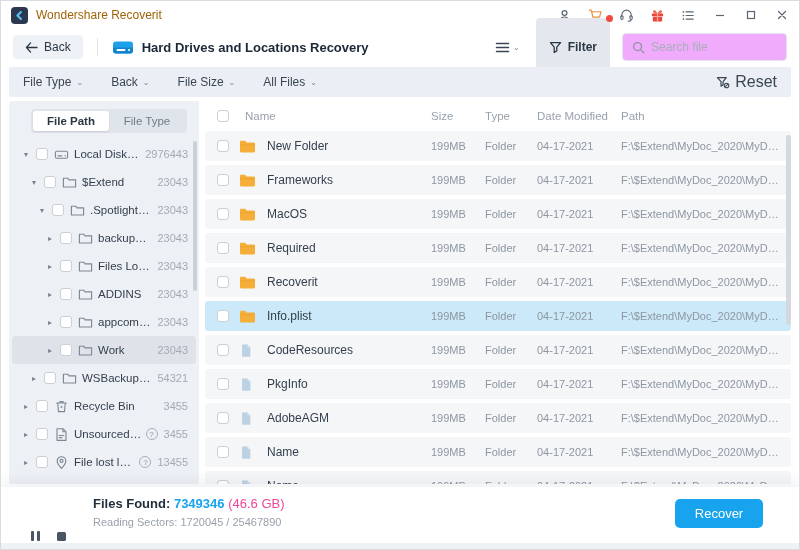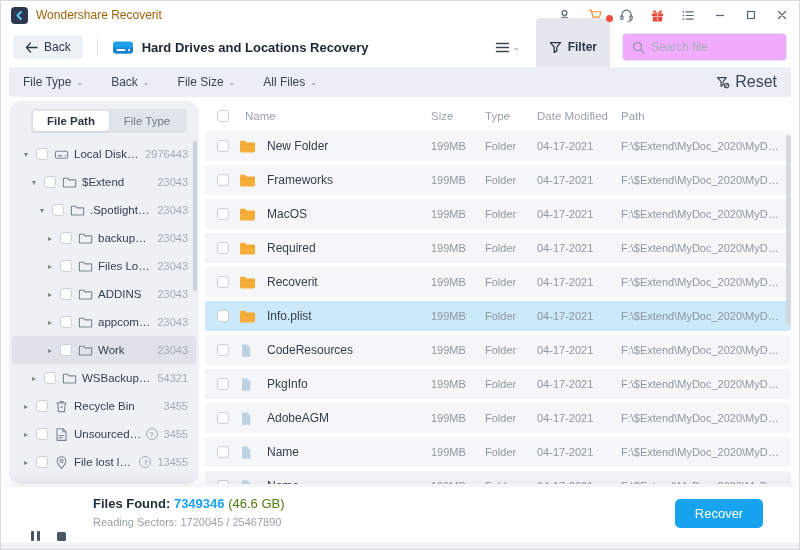--- a/index.html
+++ b/index.html
@@ -28,21 +28,21 @@
   .searchbox input { border:none; outline:none; flex:1; font-size:12px; color:#333; font-family:inherit; min-width:0; background:transparent; }
   .searchbox input::placeholder { color:#a7aeb8; }
 
   
   .filterbar { position:absolute; top:66px; left:8px; right:8px; height:30px; background:#ebeef4; border-radius:2px; display:flex; align-items:center; padding:0 14px; }
   .fitem { display:flex; align-items:center; gap:5px; font-size:12px; color:#3a4654; margin-right:28px; cursor:pointer; }
   .chev { font-size:8px; color:#7b8693; }
   .reset-btn { margin-left:auto; display:flex; align-items:center; gap:5px; font-size:16px; color:#3a4654; cursor:pointer; }
 
   
-  .sidebar { position:absolute; top:100px; left:8px; width:190px; bottom:65px; background:#edf0f5; border-radius:12px; overflow:hidden; }
+  .sidebar { position:absolute; top:100px; left:8px; width:190px; bottom:65px; background:#edf0f5; border-radius:2px; overflow:hidden; }
   .sb-tabs { display:flex; background:#e0e4eb; border-radius:4px; padding:2px; margin:8px 12px 7px 22px; }
   .sb-tab { flex:1; text-align:center; font-size:11.5px; padding:4px 0; color:#707b88; border-radius:3px; cursor:pointer; }
   .sb-tab.active { background:#fff; color:#2a3744; font-weight:bold; box-shadow:0 1px 2px rgba(40,60,80,.12); }
   .tree-item { display:flex; align-items:center; height:28px; padding-right:8px; margin:0 3px; font-size:11.5px; color:#333f4d; cursor:pointer; border-radius:4px; }
   .tree-item.sel { background:#dfe3e9; }
   .expander { width:12px; font-size:8px; color:#7a8590; flex:0 0 auto; }
   .cb { width:12px; height:12px; border:1px solid #c9d0d8; border-radius:3px; background:#fff; flex:0 0 auto; cursor:pointer; }
   .ticon { width:15px; height:15px; margin:0 5px 0 6px; flex:0 0 auto; display:flex; }
   .tlabel { white-space:nowrap; overflow:hidden; text-overflow:ellipsis; min-width:0; }
   .thelp { width:12px; height:12px; border:1px solid #a8b0ba; border-radius:50%; font-size:8px; color:#8d96a1; display:flex; align-items:center; justify-content:center; margin-left:4px; flex:0 0 auto; cursor:pointer; }
@@ -67,21 +67,21 @@
   .statusbar { position:absolute; left:0; right:0; bottom:6px; height:56px; background:#fff; box-shadow:0 -5px 14px rgba(50,70,90,.08); }
   .bottom-strip { position:absolute; left:0; right:0; bottom:0; height:6px; background:#eff2f5; }
   .ring-wrap { position:absolute; left:22px; top:-8px; width:54px; height:54px; border-radius:50%; background:#fff; box-shadow:0 3px 10px rgba(60,100,140,.25); display:flex; align-items:center; justify-content:center; }
   .ring-svg { position:absolute; inset:0; transform:rotate(-90deg); }
   .ring-text { position:relative; font-size:16px; font-weight:bold; color:var(--accent,#18a3ee); }
   .ring-text .pu { font-size:8px; font-weight:normal; }
   .ff-block { position:absolute; left:92px; top:9px; }
   .ff-line1 { font-size:13px; color:#22303e; }
   .ff-label { font-weight:bold; }
   .ff-count { color:var(--accent,#18a3ee); font-weight:bold; }
-  .ff-size { color:#4d7c0f; }
+  .ff-size { color:#ec4899; }
   .ff-line2 { font-size:11px; color:#98a1ab; margin-top:5px; }
   .scan-ctls { position:absolute; left:30px; top:44px; display:flex; gap:17px; align-items:center; }
   .pause-ic { display:flex; gap:3px; cursor:pointer; }
   .pause-ic i { width:3px; height:10px; background:#4a5663; border-radius:1px; display:block; }
   .stop-ic { width:9px; height:9px; background:#4a5663; border-radius:1.5px; cursor:pointer; }
   .recover-btn { position:absolute; right:36px; top:12px; width:88px; height:29px; background:var(--accent,#18a3ee); color:#fff; font-size:13px; border:none; border-radius:5px; cursor:pointer; font-family:inherit; }
 </style>
 </head>
 <body>
 

